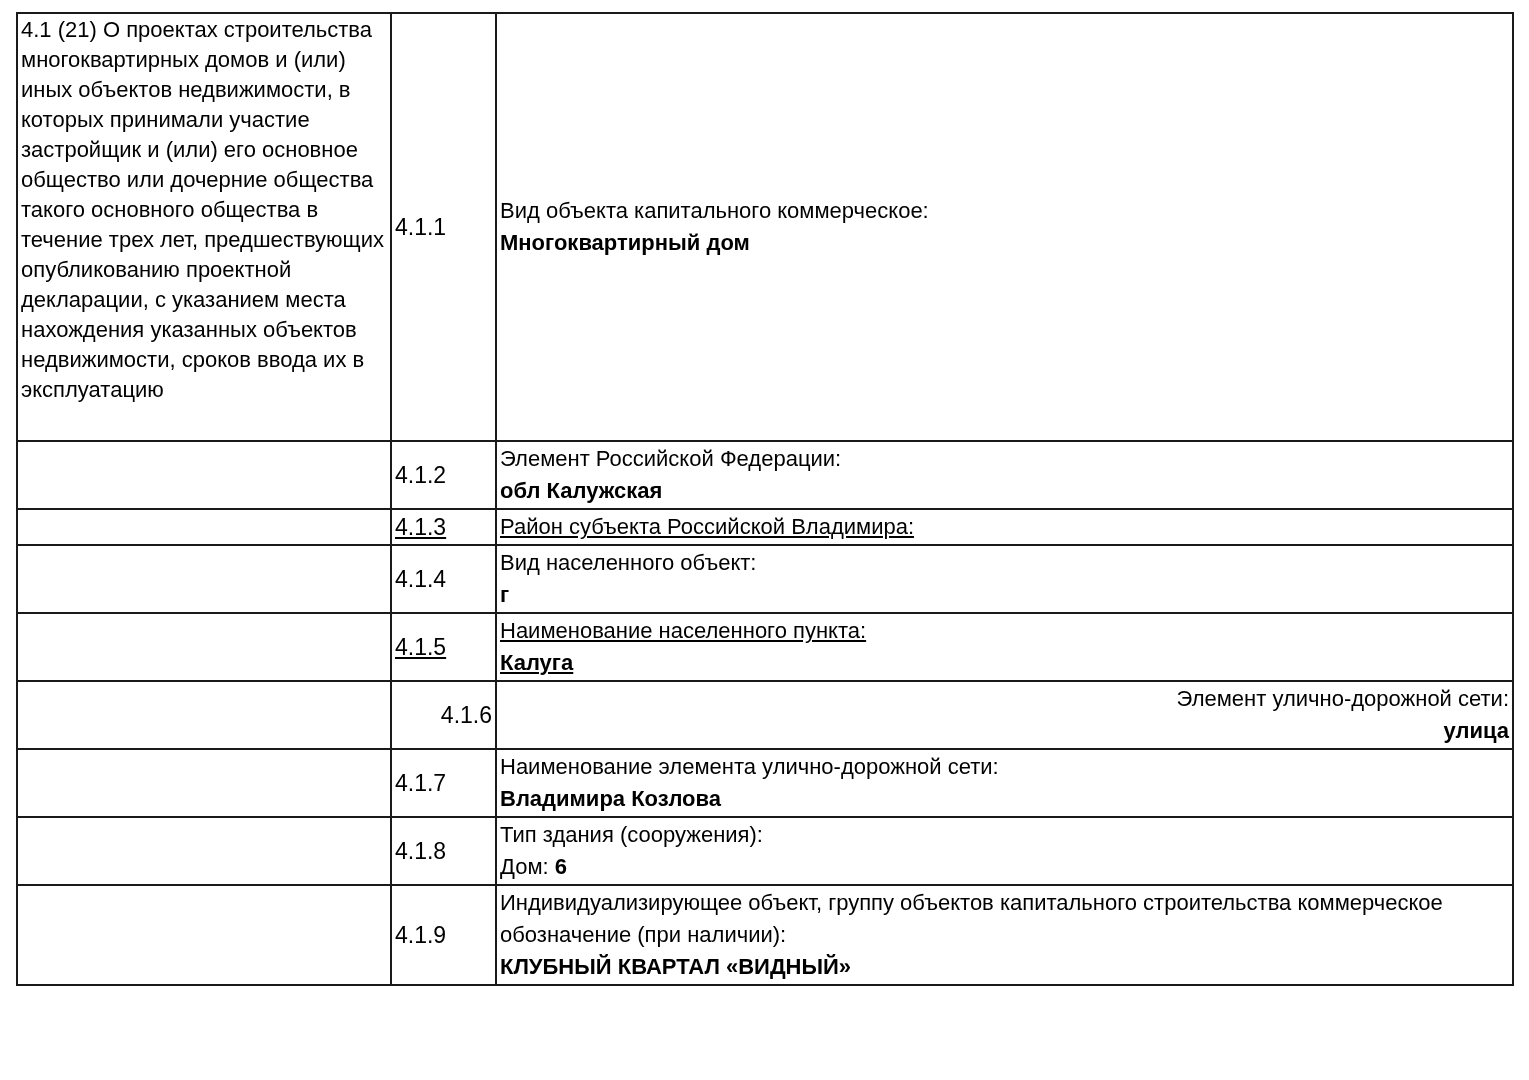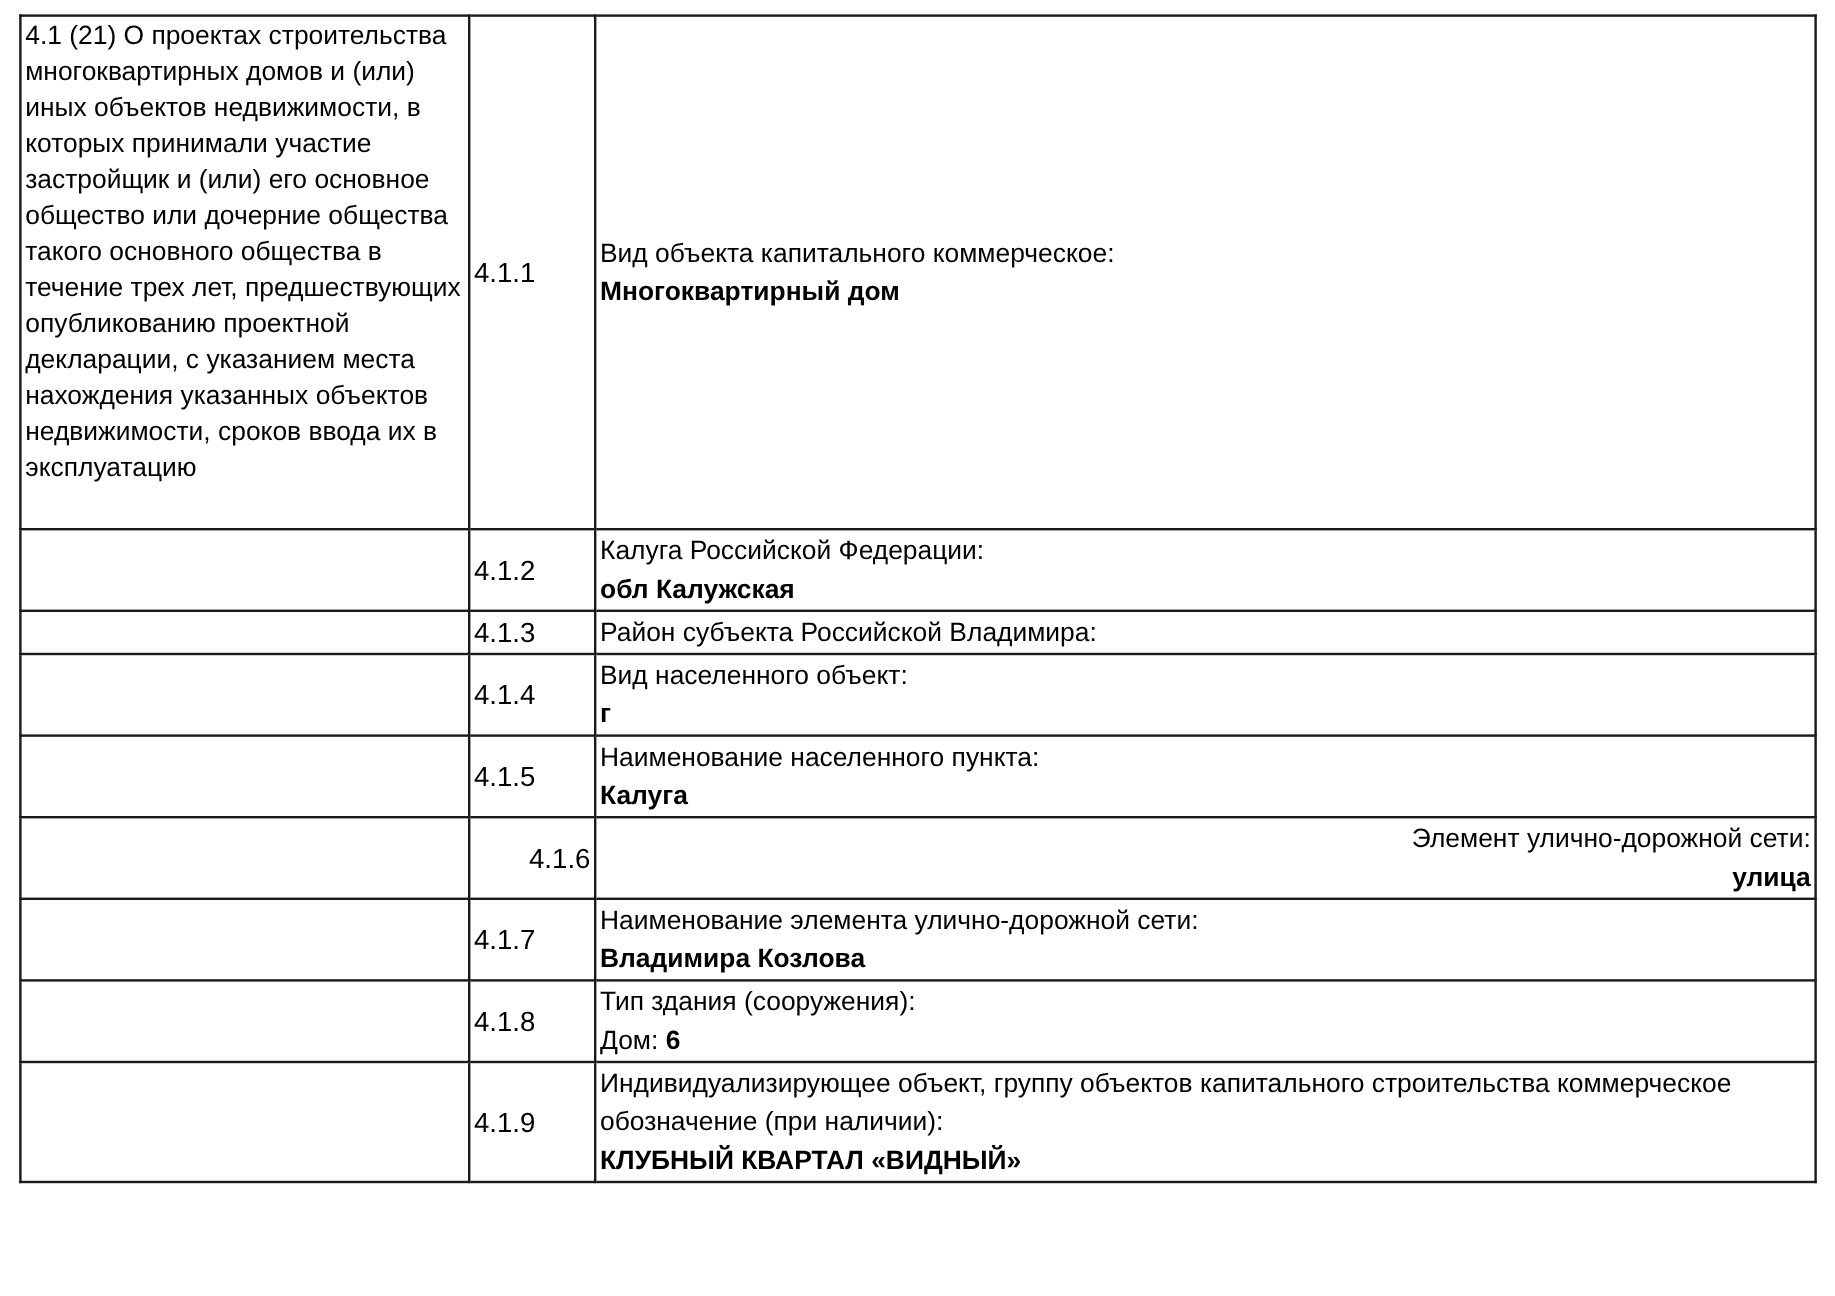--- a/index.html
+++ b/index.html
@@ -40,23 +40,23 @@
     margin-top: 48px;
   }
   td.body-cell {
     line-height: 32px;
   }
   .field-value { font-weight: bold; }
   .value-prefix { font-weight: normal; }
   
   .r1 { height: 428px; }
   .r2 { height: 66px; }
-  .r3 { height: 33px; }
+  .r3 { height: 33px; text-decoration: underline; }
   .r4 { height: 65px; }
-  .r5 { height: 66px; }
+  .r5 { height: 66px; text-decoration: underline; }
   .r6 { height: 66px; text-align: right; }
   .r7 { height: 66px; border-radius: 25px; }
   .r8 { height: 65px; }
   .r9 { height: 97px; }
 </style>
 </head>
 <body>
 
 <table class="doc-table">
   <colgroup>
@@ -72,21 +72,21 @@
       <td class="code-cell">4.1.1</td>
       <td class="body-cell">
         <div>Вид объекта капитального коммерческое:</div>
         <div class="field-value">Многоквартирный дом</div>
       </td>
     </tr>
     <tr class="r2">
       <td></td>
       <td class="code-cell">4.1.2</td>
       <td class="body-cell">
-        <div>Калуга Российской Федерации:</div>
+        <div>Элемент Российской Федерации:</div>
         <div class="field-value">обл Калужская</div>
       </td>
     </tr>
     <tr class="r3">
       <td></td>
       <td class="code-cell">4.1.3</td>
       <td class="body-cell">
         <div>Район субъекта Российской Владимира:</div>
       </td>
     </tr>

